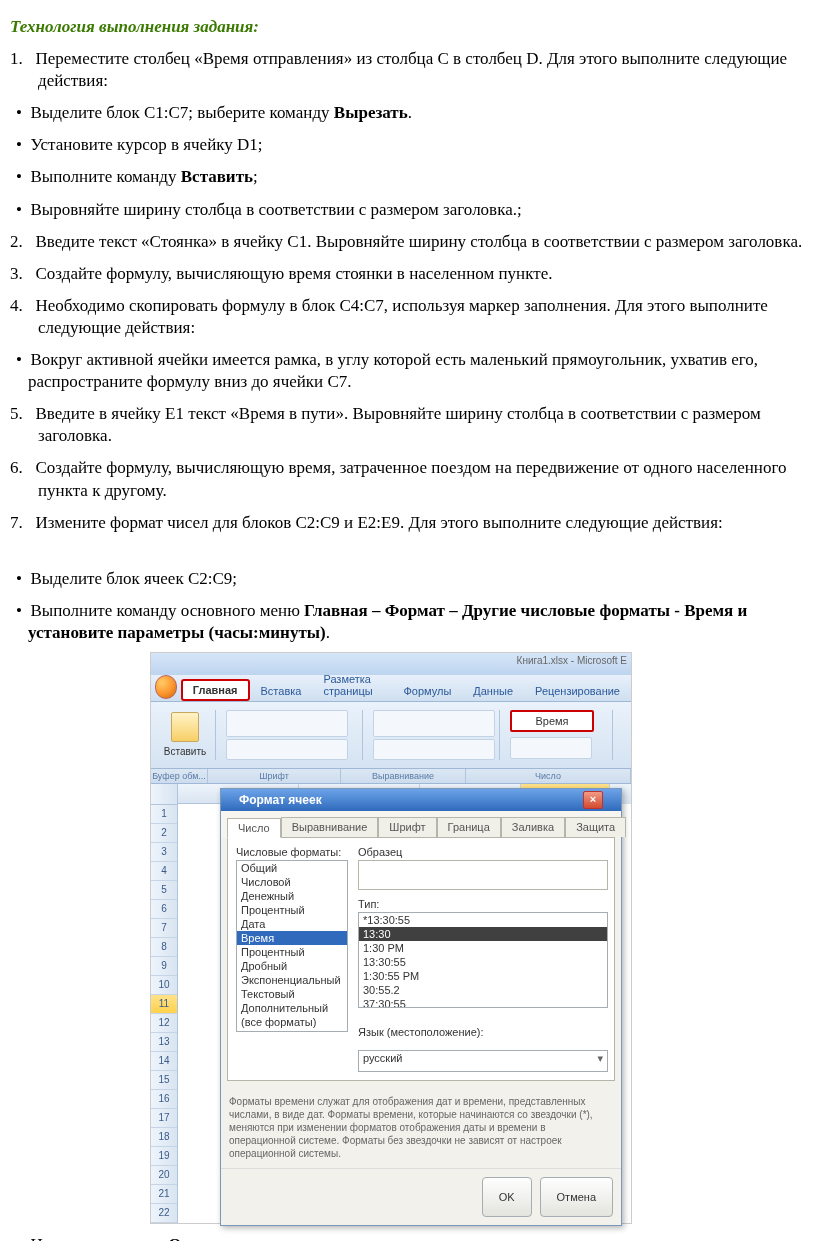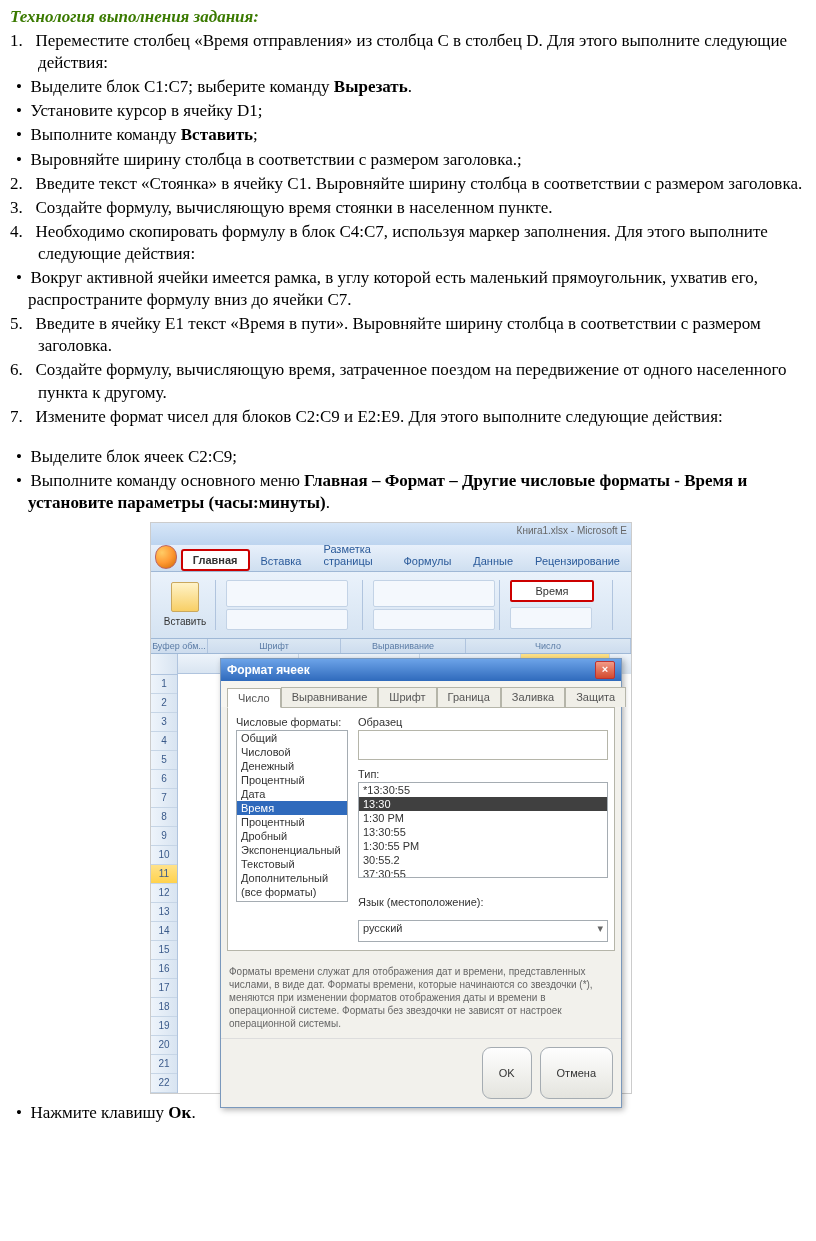--- a/index.html
+++ b/index.html
@@ -1,17 +1,17 @@
 <!DOCTYPE html>
 <html><head>
 <meta charset="utf-8">
 <style>
   body{font-family:"Times New Roman",serif;font-size:17px;background:#fff;color:#000;margin:0;padding:6px 10px 20px;width:796px}
   .title{color:#3a7a00;font-weight:bold;font-style:italic;font-size:17px;margin-bottom:2px}
-  p{margin:0 0 2px;line-height:1.3}
+  p{margin:10px 0 2px;line-height:1.3}
   .bold{font-weight:bold}
   .bullet{padding-left:18px;text-indent:-12px}
   .num{padding-left:28px;text-indent:-28px}
   .screenshot{margin:8px 0 8px 140px;width:480px;font-family:Tahoma,Arial,sans-serif;font-size:11px;color:#333;border:1px solid #ccc;background:#e6edf5}
   .ribbon-top{background:linear-gradient(#e8f0fb,#cfdff0);height:26px;display:flex;align-items:flex-end;border-bottom:1px solid #9fb8d6}
   .office-btn{width:34px;height:22px;margin:2px 4px;border-radius:12px;background:radial-gradient(circle at 30% 30%,#ffcc66,#ff9933,#cc6600);border:1px solid #b66}
   .tab{padding:3px 10px;border:1px solid transparent;color:#2a5a9a}
   .tab.active{background:#fff;border:2px solid #c00;border-radius:3px;color:#333;font-weight:bold}
   .ribbon-body{background:linear-gradient(#eaf2fb,#d5e3f2);height:58px;display:flex;align-items:center;gap:4px;padding:4px;border-bottom:1px solid #9fb8d6}
   .grp{border-right:1px solid #b0c4de;height:50px;padding:0 6px;text-align:center;display:flex;flex-direction:column;justify-content:center;gap:2px}
@@ -25,40 +25,40 @@
   .fx{color:#666;padding:0 6px;font-style:italic}
   .sheet{background:#fff;display:flex}
   .rowh{width:26px;background:linear-gradient(90deg,#eef4fb,#d8e4f1);border-right:1px solid #b0c4de}
   .rowh div{height:18px;border-bottom:1px solid #c6d5e6;text-align:center;font-size:10px;color:#3a5a8a;line-height:18px}
   .rowh div.sel{background:linear-gradient(#ffe28a,#ffd24d)}
   .colh{height:20px;background:linear-gradient(#eef4fb,#d8e4f1);display:flex}
   .colh div{border-right:1px solid #c6d5e6;border-bottom:1px solid #b0c4de;text-align:center;font-size:10px;color:#3a5a8a;line-height:20px}
   .cA{width:120px}.cB{width:120px}.cC{width:100px}.cD{width:88px;background:linear-gradient(#ffe28a,#ffd24d)}
   .cells{position:relative}
   .dialog{position:absolute;left:42px;top:4px;width:400px;background:#f2f1ec;border:1px solid #7a98bc;box-shadow:2px 2px 6px rgba(0,0,0,.3)}
-  .dlg-title{height:22px;background:linear-gradient(#6ca3e8,#2f6abc);display:flex;align-items:center;padding:0 6px;color:#fff;font-weight:bold;font-size:12px}
+  .dlg-title{height:22px;background:linear-gradient(#6ca3e8,#2f6abc);display:flex;align-items:center;padding:0 18px;color:#fff;font-weight:bold;font-size:12px}
   .dlg-title .x{margin-left:auto;width:18px;height:16px;background:linear-gradient(#f29a86,#d24a2f);border:1px solid #b33;border-radius:2px;color:#fff;text-align:center;font-size:11px;line-height:15px}
   .dlg-tabs{display:flex;padding:6px 6px 0;background:#f6f5f0;gap:0}
   .dlg-tab{padding:3px 10px;font-size:11px;border:1px solid #b5b5a9;border-bottom:none;background:#f0efe8;color:#555}
   .dlg-tab.active{background:#fff;border-bottom:1px solid #fff;position:relative;top:1px}
   .dlg-body{background:#fff;border:1px solid #b5b5a9;margin:0 6px 6px;padding:8px;display:flex;gap:10px}
   .listlabel{font-size:11px;margin-bottom:2px}
   .listbox{width:110px;height:170px;border:1px solid #a5acb2;background:#fff;overflow:hidden}
   .listbox div{padding:1px 4px;font-size:11px}
   .listbox .sel{background:#2f6abc;color:#fff}
   .rcol{flex:1}
   .box{border:1px solid #b5b5a9;height:28px;margin-bottom:8px}
   .typebox{border:1px solid #a5acb2;background:#fff;height:94px;overflow:hidden}
   .typebox div{padding:1px 4px;font-size:11px}
   .typebox .sel{background:#404040;color:#fff}
   .select{border:1px solid #a5acb2;background:#fff;height:18px;padding:1px 4px;font-size:11px;margin-top:12px;width:240px;display:flex;align-items:flex-start;justify-content:space-between}
   .select::after{content:"▾";color:#666}
   .helptxt{font-size:10px;color:#666;padding:8px 8px;line-height:1.3}
   .dlg-btns{display:flex;justify-content:flex-end;gap:8px;padding:8px;border-top:1px solid #ddd;background:#f2f1ec}
-  .btn{border:1px solid #a5acb2;background:linear-gradient(#fefefe,#e4e4de);padding:19px 16px;font-size:11px;border-radius:9px}
+  .btn{border:1px solid #a5acb2;background:linear-gradient(#fefefe,#e4e4de);padding:13px 16px;font-size:11px;border-radius:4px}
   .win-title{background:linear-gradient(#d6e6f8,#bdd4ef);height:18px;font-size:10px;color:#666;padding:2px 4px;text-align:right}
 </style>
 </head>
 <body>
 
 <p class="title">Технология выполнения задания:</p>
 <p class="num"><span>1.</span>&nbsp;&nbsp;&nbsp;<span>Переместите столбец «Время отправления» из столбца C в столбец D. Для этого выполните следующие действия:</span></p>
 <p class="bullet"><span>•</span>&nbsp;&nbsp;<span>Выделите блок C1:C7; выберите команду </span><span class="bold">Вырезать</span><span>.</span></p>
 <p class="bullet"><span>•</span>&nbsp;&nbsp;<span>Установите курсор в ячейку D1;</span></p>
 <p class="bullet"><span>•</span>&nbsp;&nbsp;<span>Выполните команду </span><span class="bold">Вставить</span><span>;</span></p>

